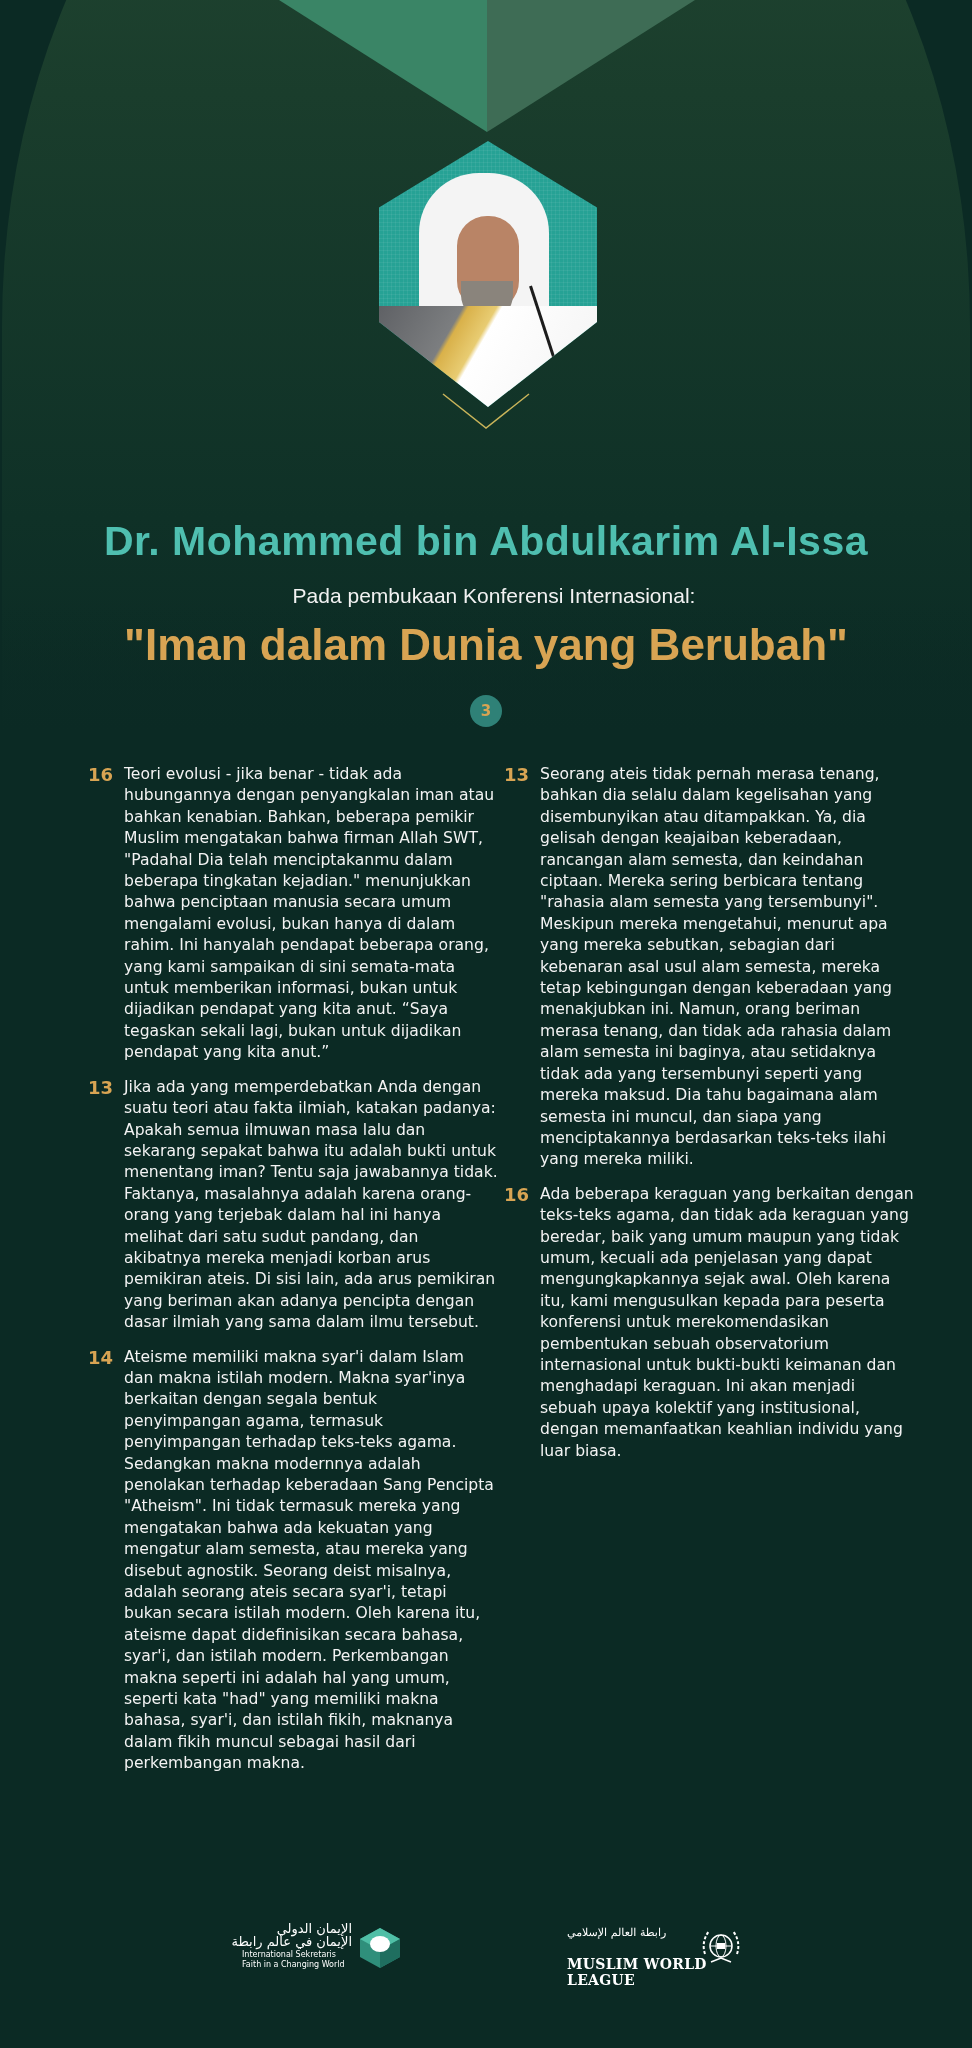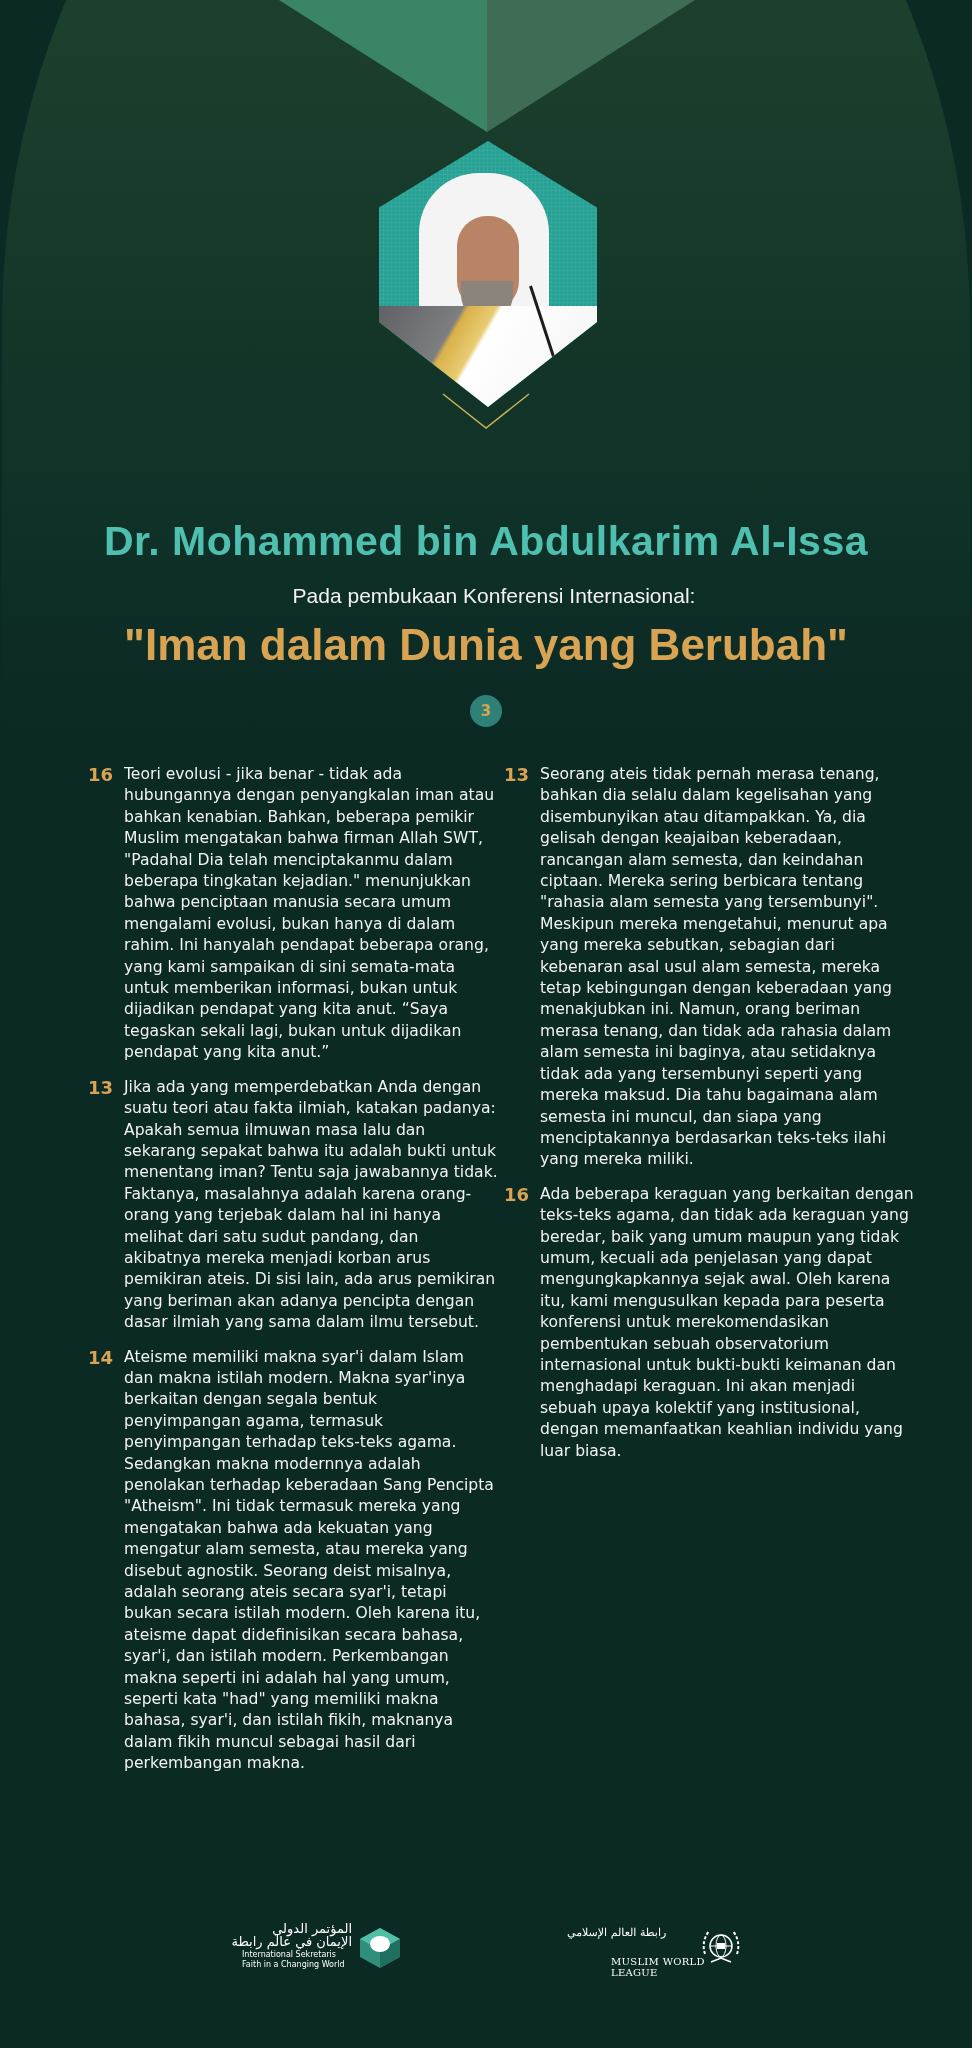--- a/index.html
+++ b/index.html
@@ -102,21 +102,21 @@
   }
   .fl-ar { position: absolute; right: 50px; top: 2px; font-size: 13px; color: #fff; text-align: right; line-height: 13px; }
   .fl-en { position: absolute; right: 50px; top: 30px; font-size: 8px; color: #fff; text-align: left; line-height: 10px; width: 110px; }
   .fl-mark {
     position: absolute; right: 0; top: 6px; width: 44px; height: 44px;
   }
   .footer-logo-right {
     position: absolute; left: 565px; top: 1924px; width: 180px; height: 50px;
   }
   .fr-ar { position: absolute; left: 2px; top: 2px; font-size: 11px; color: #fff; font-family: "DejaVu Serif", serif; }
-  .fr-en { position: absolute; left: 2px; top: 32px; font-size: 10px; font-weight: normal; color: #fff; font-family: "DejaVu Serif", serif; letter-spacing: 0.3px; margin-left: 44px; }
+  .fr-en { position: absolute; left: 2px; top: 32px; font-size: 14px; font-weight: bold; color: #fff; font-family: "DejaVu Serif", serif; letter-spacing: 0.3px; }
   .fr-emblem { position: absolute; left: 134px; top: 0; width: 44px; height: 44px; }
 </style>
 </head>
 <body>
 
 <div class="bg-arch"></div>
 <div class="bg-fade"></div>
 <div class="top-tri-left"></div>
 <div class="top-tri-right"></div>
 
@@ -160,21 +160,21 @@
     <div>Seorang ateis tidak pernah merasa tenang, bahkan dia selalu dalam kegelisahan yang disembunyikan atau ditampakkan. Ya, dia gelisah dengan keajaiban keberadaan, rancangan alam semesta, dan keindahan ciptaan. Mereka sering berbicara tentang "rahasia alam semesta yang tersembunyi". Meskipun mereka mengetahui, menurut apa yang mereka sebutkan, sebagian dari kebenaran asal usul alam semesta, mereka tetap kebingungan dengan keberadaan yang menakjubkan ini. Namun, orang beriman merasa tenang, dan tidak ada rahasia dalam alam semesta ini baginya, atau setidaknya tidak ada yang tersembunyi seperti yang mereka maksud. Dia tahu bagaimana alam semesta ini muncul, dan siapa yang menciptakannya berdasarkan teks-teks ilahi yang mereka miliki.</div>
   </div>
   <div class="item">
     <span class="item-num">16</span>
     <div>Ada beberapa keraguan yang berkaitan dengan teks-teks agama, dan tidak ada keraguan yang beredar, baik yang umum maupun yang tidak umum, kecuali ada penjelasan yang dapat mengungkapkannya sejak awal. Oleh karena itu, kami mengusulkan kepada para peserta konferensi untuk merekomendasikan pembentukan sebuah observatorium internasional untuk bukti-bukti keimanan dan menghadapi keraguan. Ini akan menjadi sebuah upaya kolektif yang institusional, dengan memanfaatkan keahlian individu yang luar biasa.</div>
   </div>
 </div>
 
 <div class="footer-logo-left">
   <div class="fl-ar">
-    <div>المؤتمر الدولي</div>
+    <div>الإيمان الدولي</div>
     <div>الإيمان في عالم رابطة</div>
   </div>
   <div class="fl-en">
     <div>International  Sekretaris</div>
     <div>Faith in a Changing World</div>
   </div>
   <svg class="fl-mark" viewBox="0 0 44 44">
     <polygon points="22,2 42,13 42,31 22,42 2,31 2,13" fill="#2f8f7b"></polygon>
     <polygon points="22,2 42,13 22,24 2,13" fill="#4fbfa6"></polygon>
     <polygon points="22,24 42,13 42,31 22,42" fill="#1f6e5f"></polygon>

